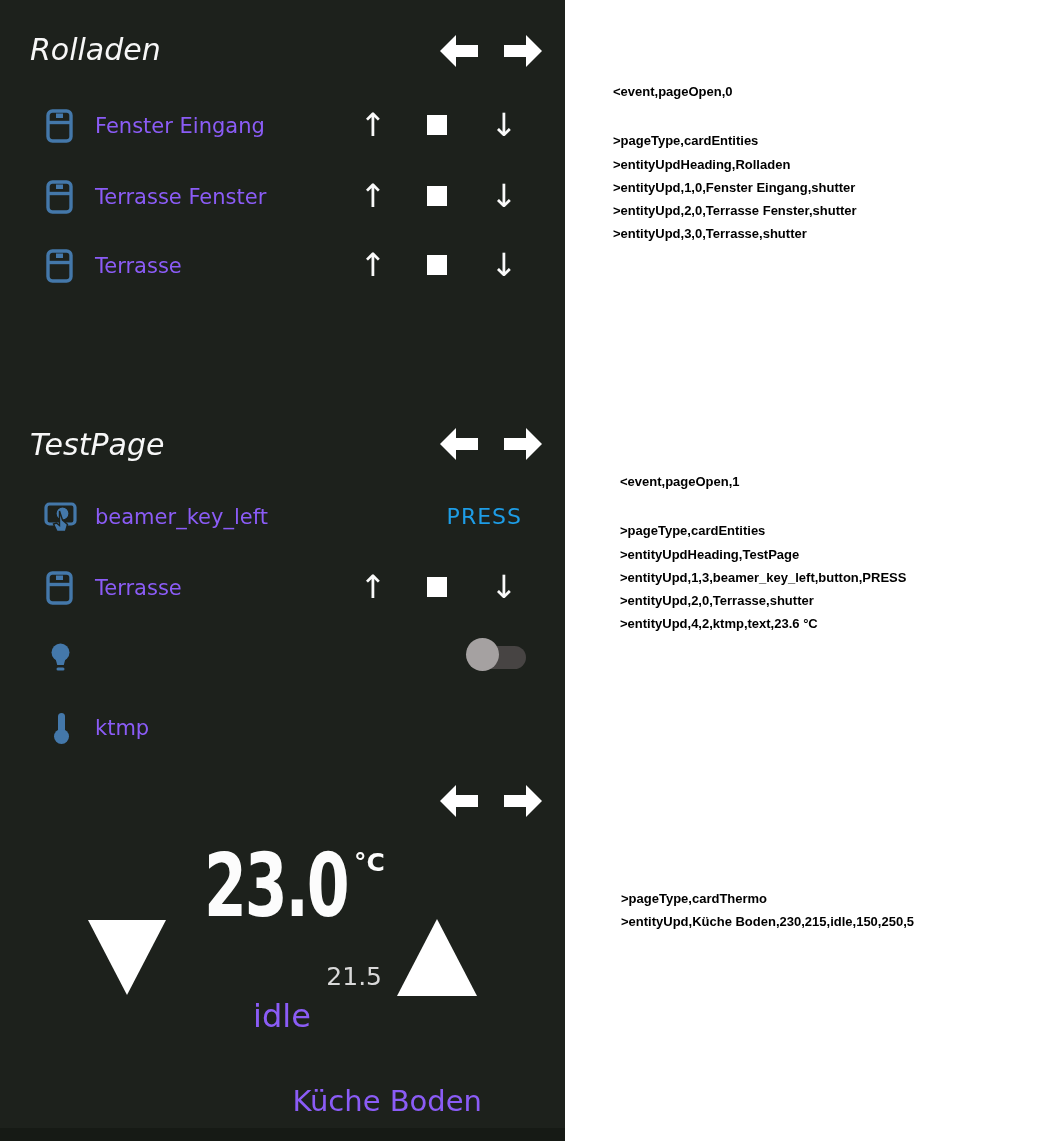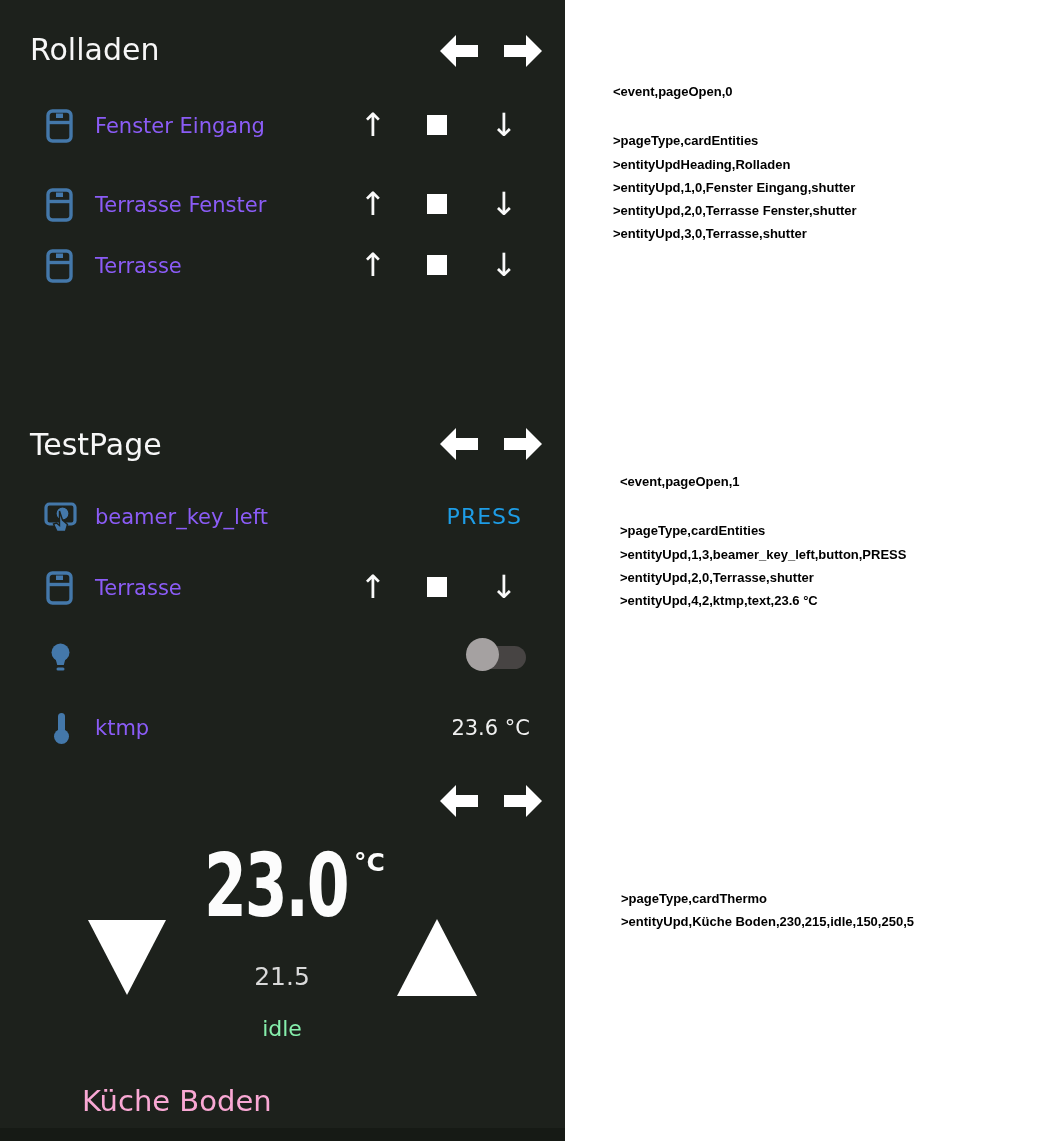--- a/index.html
+++ b/index.html
@@ -24,20 +24,21 @@
     width: 565px; height: 13px;
     background: #161a15;
   }
   .heading {
     position: absolute;
     left: 30px;
     color: #f7f7f7;
     font-size: 30px;
     letter-spacing: 0;
     white-space: nowrap;
+    font-style: italic;
   }
   .nav {
     position: absolute;
     width: 38px; height: 32px;
     cursor: pointer;
   }
   .row {
     position: absolute;
     left: 0;
     width: 565px; height: 66px;
@@ -130,40 +131,39 @@
     left: 354px; top: 848px;
     font-size: 25px;
     font-weight: 700;
     color: #fcfcfc;
   }
   .tri { position: absolute; line-height: 0; cursor: pointer; }
   .temp-target {
     position: absolute;
     left: 182px; top: 962px;
     width: 200px;
-    text-align: center;
+    text-align: right;
     font-size: 25px;
     color: #d9d9d9;
   }
   .temp-state {
     position: absolute;
     left: 182px; top: 997px;
     width: 200px;
     text-align: center;
-    font-size: 22px;
-    color: #86efac;
-    margin-top: 19px;
+    font-size: 32px;
+    color: #8b5cf6;
   }
   .thermo-name {
     position: absolute;
     left: 82px; top: 1084px;
     width: 400px;
-    text-align: left;
+    text-align: right;
     font-size: 29px;
-    color: #f9a8d4;
+    color: #8b5cf6;
     white-space: nowrap;
   }
   
   .proto {
     position: absolute;
     font-family: "Liberation Sans", sans-serif;
     font-weight: 700;
     font-size: 13px;
     line-height: 23.3px;
     color: #000000;
@@ -198,21 +198,21 @@
             <line x1="3" y1="13.5" x2="24" y2="13.5" stroke="#4478aa" stroke-width="3.4"></line>
             <rect x="10" y="4.5" width="7" height="4.5" fill="#4478aa"></rect>
           </svg>
       </span>
       <span class="elabel">Fenster Eingang</span>
       <span class="ctl ctl-up">↑</span>
       <span class="ctl ctl-stop"><span class="sq"></span></span>
       <span class="ctl ctl-down">↓</span>
     </div>
 
-    <div class="row" style="top:172px">
+    <div class="row" style="top:164px">
       <span class="eicon">
         <svg width="27" height="34" viewBox="0 0 27 34">
             <rect x="2" y="2" width="23" height="30" rx="4.5" fill="none" stroke="#4478aa" stroke-width="3.4"></rect>
             <line x1="3" y1="13.5" x2="24" y2="13.5" stroke="#4478aa" stroke-width="3.4"></line>
             <rect x="10" y="4.5" width="7" height="4.5" fill="#4478aa"></rect>
           </svg>
       </span>
       <span class="elabel">Terrasse Fenster</span>
       <span class="ctl ctl-up">↑</span>
       <span class="ctl ctl-stop"><span class="sq"></span></span>
@@ -287,21 +287,20 @@
     </div>
 
     <div class="row" style="top:695px">
       <span class="eicon" style="left:52px">
         <svg width="19" height="33" viewBox="0 0 19 33">
           <rect x="6" y="1.5" width="7" height="20" rx="3.5" fill="#4478aa"></rect>
           <circle cx="9.5" cy="25" r="7.5" fill="#4478aa"></circle>
         </svg>
       </span>
       <span class="elabel">ktmp</span>
-      <span class="rvalue">23.6 °C</span>
     </div>
 
     <div class="nav" style="left:440px;top:785px">
       <span><svg width="38" height="32" viewBox="0 0 38 32">
             <path d="M0 16 L16 0 V10 H38 V22 H16 V32 Z" fill="#ffffff"></path>
           </svg></span>
     </div>
     <div class="nav" style="left:504px;top:785px">
       <span><svg width="38" height="32" viewBox="0 0 38 32">
             <path d="M38 16 L22 0 V10 H0 V22 H22 V32 Z" fill="#ffffff"></path>
@@ -334,20 +333,21 @@
     <div>&gt;pageType,cardEntities</div>
     <div>&gt;entityUpdHeading,Rolladen</div>
     <div>&gt;entityUpd,1,0,Fenster Eingang,shutter</div>
     <div>&gt;entityUpd,2,0,Terrasse Fenster,shutter</div>
     <div>&gt;entityUpd,3,0,Terrasse,shutter</div>
   </div>
 
   <div class="proto" style="left:620px;top:470px">
     <div class="ev">&lt;event,pageOpen,1</div>
     <div>&gt;pageType,cardEntities</div>
+    <div>&gt;entityUpdHeading,TestPage</div>
     <div>&gt;entityUpd,1,3,beamer_key_left,button,PRESS</div>
     <div>&gt;entityUpd,2,0,Terrasse,shutter</div>
     <div>&gt;entityUpd,4,2,ktmp,text,23.6 °C</div>
   </div>
 
   <div class="proto" style="left:621px;top:887px">
     <div>&gt;pageType,cardThermo</div>
     <div>&gt;entityUpd,Küche Boden,230,215,idle,150,250,5</div>
   </div>
 

